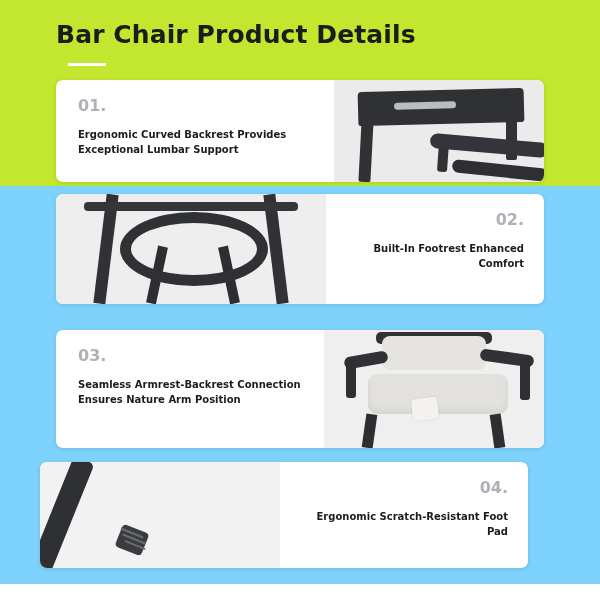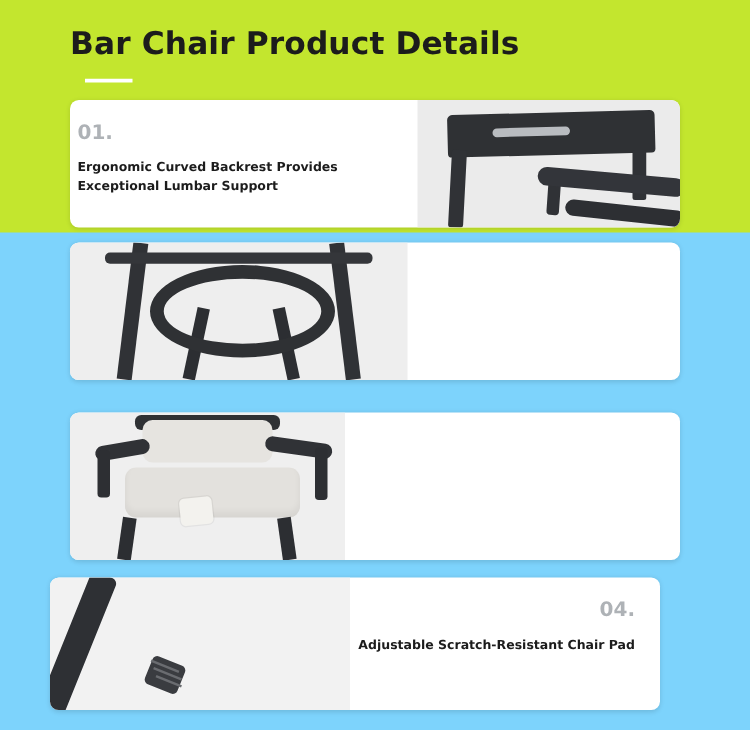--- a/index.html
+++ b/index.html
@@ -53,21 +53,21 @@
   .card {
     position: absolute;
     background: #ffffff;
     border-radius: 7px;
     box-shadow: 0 1px 4px rgba(0,0,0,0.13);
     overflow: hidden;
     display: flex;
   }
   .card-text {
     box-sizing: border-box;
-    padding: 18px 20px 10px 6px;
+    padding: 18px 20px 10px 22px;
     display: flex;
     flex-direction: column;
     justify-content: flex-start;
   }
   .card-text.right-align {
     align-items: flex-end;
     text-align: right;
   }
   .card-num {
     font-size: 16px;
@@ -355,23 +355,31 @@
 
   <div class="card" id="card2">
     <div class="photo">
       <div class="c2-legL"></div>
       <div class="c2-legR"></div>
       <div class="c2-legML"></div>
       <div class="c2-legMR"></div>
       <div class="c2-ring"></div>
       <div class="c2-bar"></div>
     </div>
+    <div class="card-text right-align">
+      <div class="card-num">02.</div>
+      <div class="card-desc">Built-In Footrest Enhanced Comfort</div>
+    </div>
   </div>
 
   <div class="card" id="card3">
+    <div class="card-text">
+      <div class="card-num">03.</div>
+      <div class="card-desc">Seamless Armrest-Backrest Connection Ensures Nature Arm Position</div>
+    </div>
     <div class="photo">
       <div class="c3-backframe"></div>
       <div class="c3-back"></div>
       <div class="c3-armL"></div>
       <div class="c3-armR"></div>
       <div class="c3-armPostL"></div>
       <div class="c3-armPostR"></div>
       <div class="c3-cushion"></div>
       <div class="c3-tie"></div>
       <div class="c3-legL"></div>
@@ -382,17 +390,17 @@
   <div class="card" id="card4">
     <div class="photo">
       <div class="c4-leg"></div>
       <div class="c4-foot"></div>
       <div class="c4-thread"></div>
       <div class="c4-thread2"></div>
       <div class="c4-thread3"></div>
     </div>
     <div class="card-text right-align">
       <div class="card-num">04.</div>
-      <div class="card-desc">Adjustable Scratch-Resistant Chair Pad</div>
+      <div class="card-desc">Ergonomic Scratch-Resistant Foot Pad</div>
     </div>
   </div>
 
 </div>
 
 </body></html>

